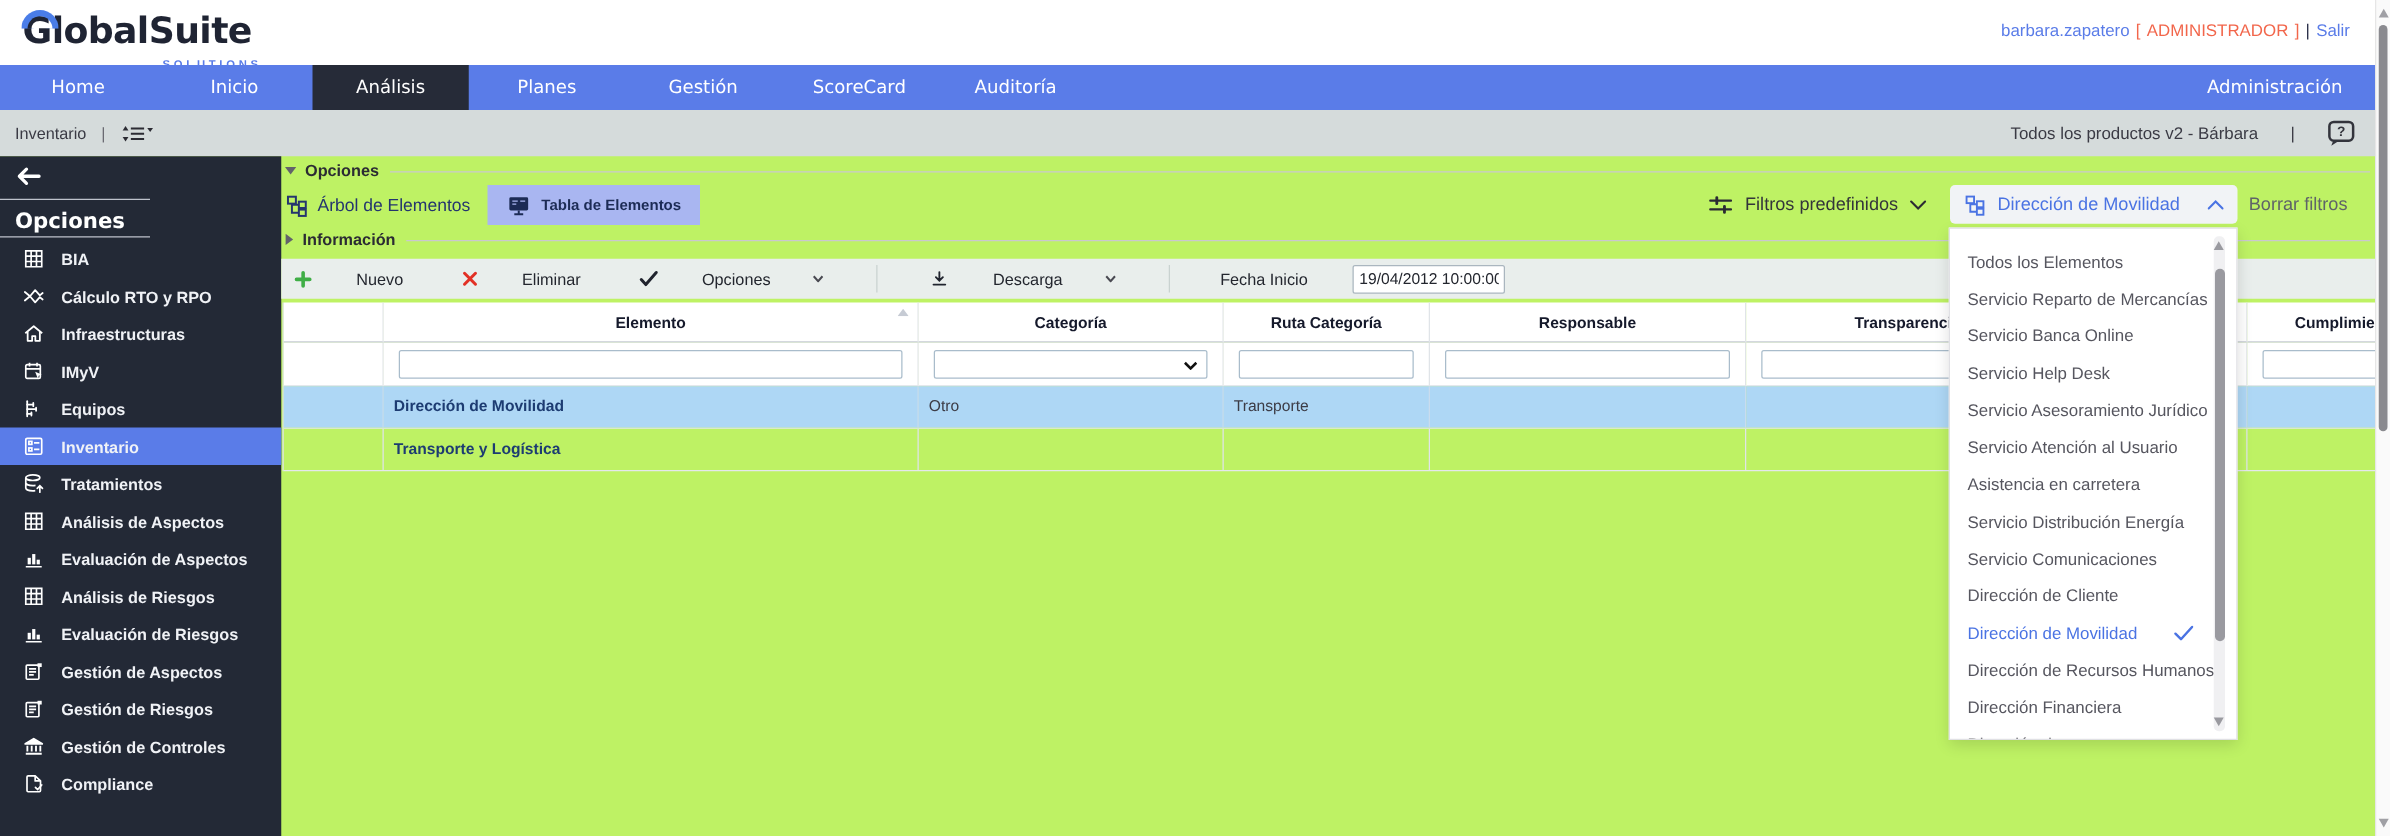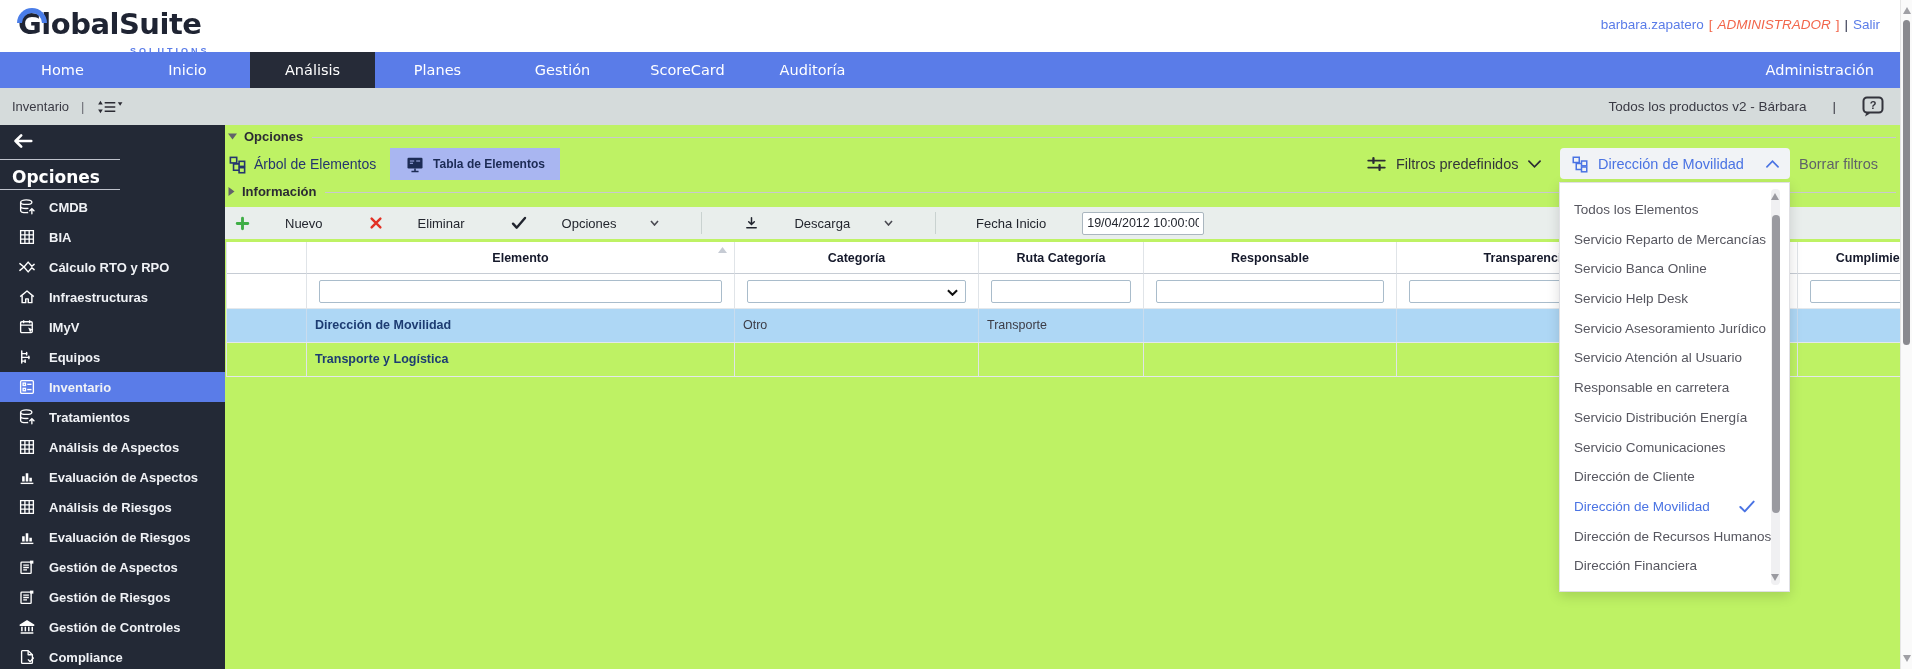--- a/index.html
+++ b/index.html
@@ -12,21 +12,21 @@
   .topbar{position:absolute;left:0;top:0;width:1912px;height:52px;background:#fff;}
   .logo{position:absolute;left:18px;top:5px;width:220px;height:46px;}
   .logo-text{position:absolute;left:0;top:2px;font-family:"DejaVu Sans",sans-serif;
     font-size:29px;font-weight:700;color:#1f2433;letter-spacing:-0.5px;}
   .logo-arc{position:absolute;left:-1px;top:3px;width:30px;height:15px;
     border:5px solid #4a7de8;border-bottom:none;border-radius:30px 30px 0 0;}
   .logo-sub{position:absolute;left:112px;top:41px;font-size:9px;font-weight:700;
     letter-spacing:3px;color:#5a7ce8;}
   .userline{position:absolute;right:32px;top:17px;display:flex;gap:5px;align-items:flex-end;
     font-size:13.5px;}
-  .u-user{color:#5a7ce8;} .u-br{color:#f2664b;} .u-role{color:#f2664b;font-style:italic;}
+  .u-user{color:#5a7ce8;} .u-br{color:#f2664b;} .u-role{color:#f2664b;}
   .u-pipe{color:#2b2f4a;} .u-salir{color:#5a7ce8;cursor:pointer;}
 
   
   .nav{position:absolute;left:0;top:52px;width:1912px;height:36px;background:#5a7ce8;display:flex;}
   .nav-item{width:125px;height:36px;line-height:36px;text-align:center;color:#fff;
     font-family:"DejaVu Sans",sans-serif;font-size:14.5px;cursor:pointer;}
   .nav-item.active{background:#262b38;}
   .nav-admin{position:absolute;right:38px;top:0;height:36px;line-height:36px;color:#fff;
     font-family:"DejaVu Sans",sans-serif;font-size:14.5px;cursor:pointer;}
 
@@ -195,30 +195,20 @@
       </svg>
     </div>
     <div class="sb-div" style="top:34px"></div>
     <div class="sb-title">Opciones</div>
     <div class="sb-div" style="top:64px"></div>
 
     <div class="sb-list">
       <div class="sb-item">
         <span class="sb-ico">
           <svg viewBox="0 0 24 24" fill="none" stroke="#fff" stroke-width="1.8">
-              <ellipse cx="11" cy="5.5" rx="7.5" ry="3"></ellipse>
-              <path d="M3.5 5.5V11c0 1.7 3.4 3 7.5 3 1 0 2-.1 2.9-.2M3.5 11v5.5c0 1.7 3.4 3 7.5 3 .9 0 1.8-.1 2.6-.2"></path>
-              <path d="M18.5 21v-6.5M15.7 17l2.8-2.8 2.8 2.8" stroke-linecap="round"></path>
-            </svg>
-        </span>
-        <span class="sb-lbl">CMDB</span>
-      </div>
-      <div class="sb-item">
-        <span class="sb-ico">
-          <svg viewBox="0 0 24 24" fill="none" stroke="#fff" stroke-width="1.8">
               <path d="M3.5 3.5h17v17h-17zM3.5 9.2h17M3.5 14.9h17M9.2 3.5v17M14.9 3.5v17"></path>
             </svg>
         </span>
         <span class="sb-lbl">BIA</span>
       </div>
       <div class="sb-item">
         <span class="sb-ico">
           <svg viewBox="0 0 24 24" fill="none" stroke="#fff" stroke-width="1.9" stroke-linecap="round" stroke-linejoin="round">
               <path d="M2.5 7.5L8 12l5.5-6.5 5 5.5 3-2.5"></path>
               <path d="M2.5 16.5L8 12l5.5 6.5 5-5.5 3 2.5"></path>
@@ -542,21 +532,21 @@
     </div>
   </div>
 
   <div class="dropdown">
     <div class="dd-item">Todos los Elementos</div>
     <div class="dd-item">Servicio Reparto de Mercancías</div>
     <div class="dd-item">Servicio Banca Online</div>
     <div class="dd-item">Servicio Help Desk</div>
     <div class="dd-item">Servicio Asesoramiento Jurídico</div>
     <div class="dd-item">Servicio Atención al Usuario</div>
-    <div class="dd-item">Responsable en carretera</div>
+    <div class="dd-item">Asistencia en carretera</div>
     <div class="dd-item">Servicio Distribución Energía</div>
     <div class="dd-item">Servicio Comunicaciones</div>
     <div class="dd-item">Dirección de Cliente</div>
     <div class="dd-item sel">
       <span>Dirección de Movilidad</span>
       <span class="dd-check">
         <svg width="16" height="13" viewBox="0 0 18 14" fill="none">
             <path d="M1.5 7.5l5 5L16.5 1.5" stroke="#4a73e3" stroke-width="2.2" stroke-linecap="round" stroke-linejoin="round"></path>
           </svg>
       </span>

